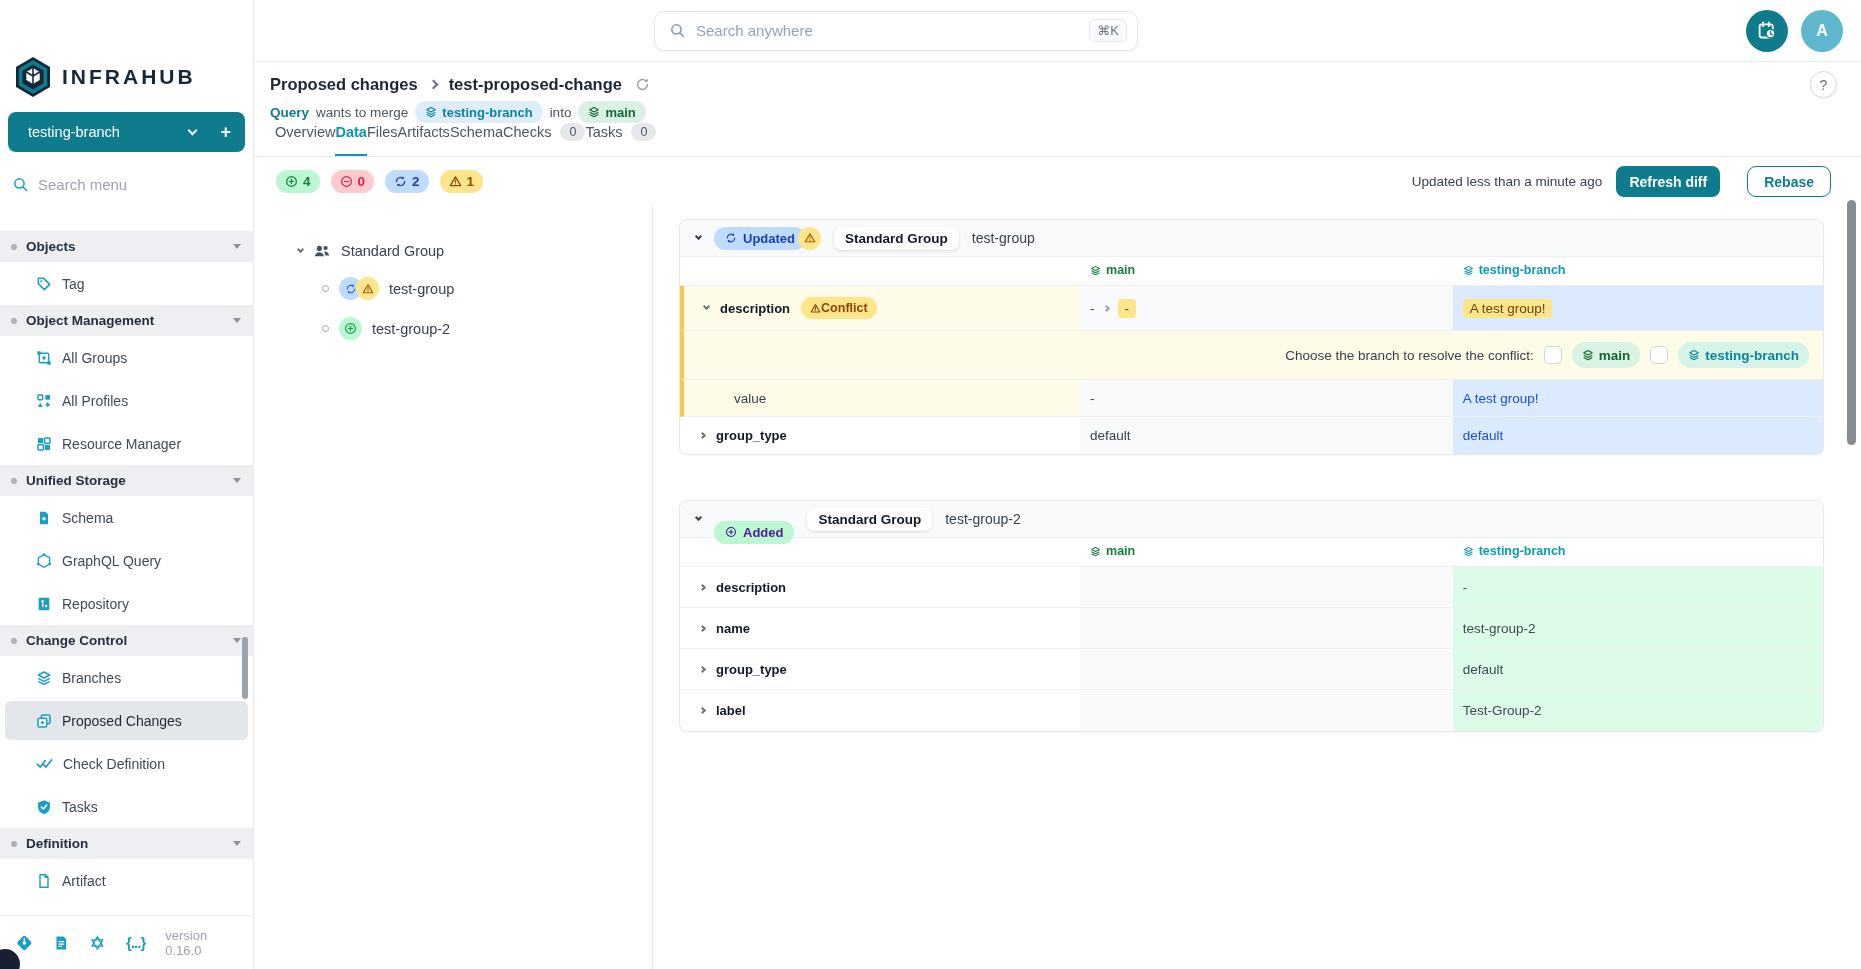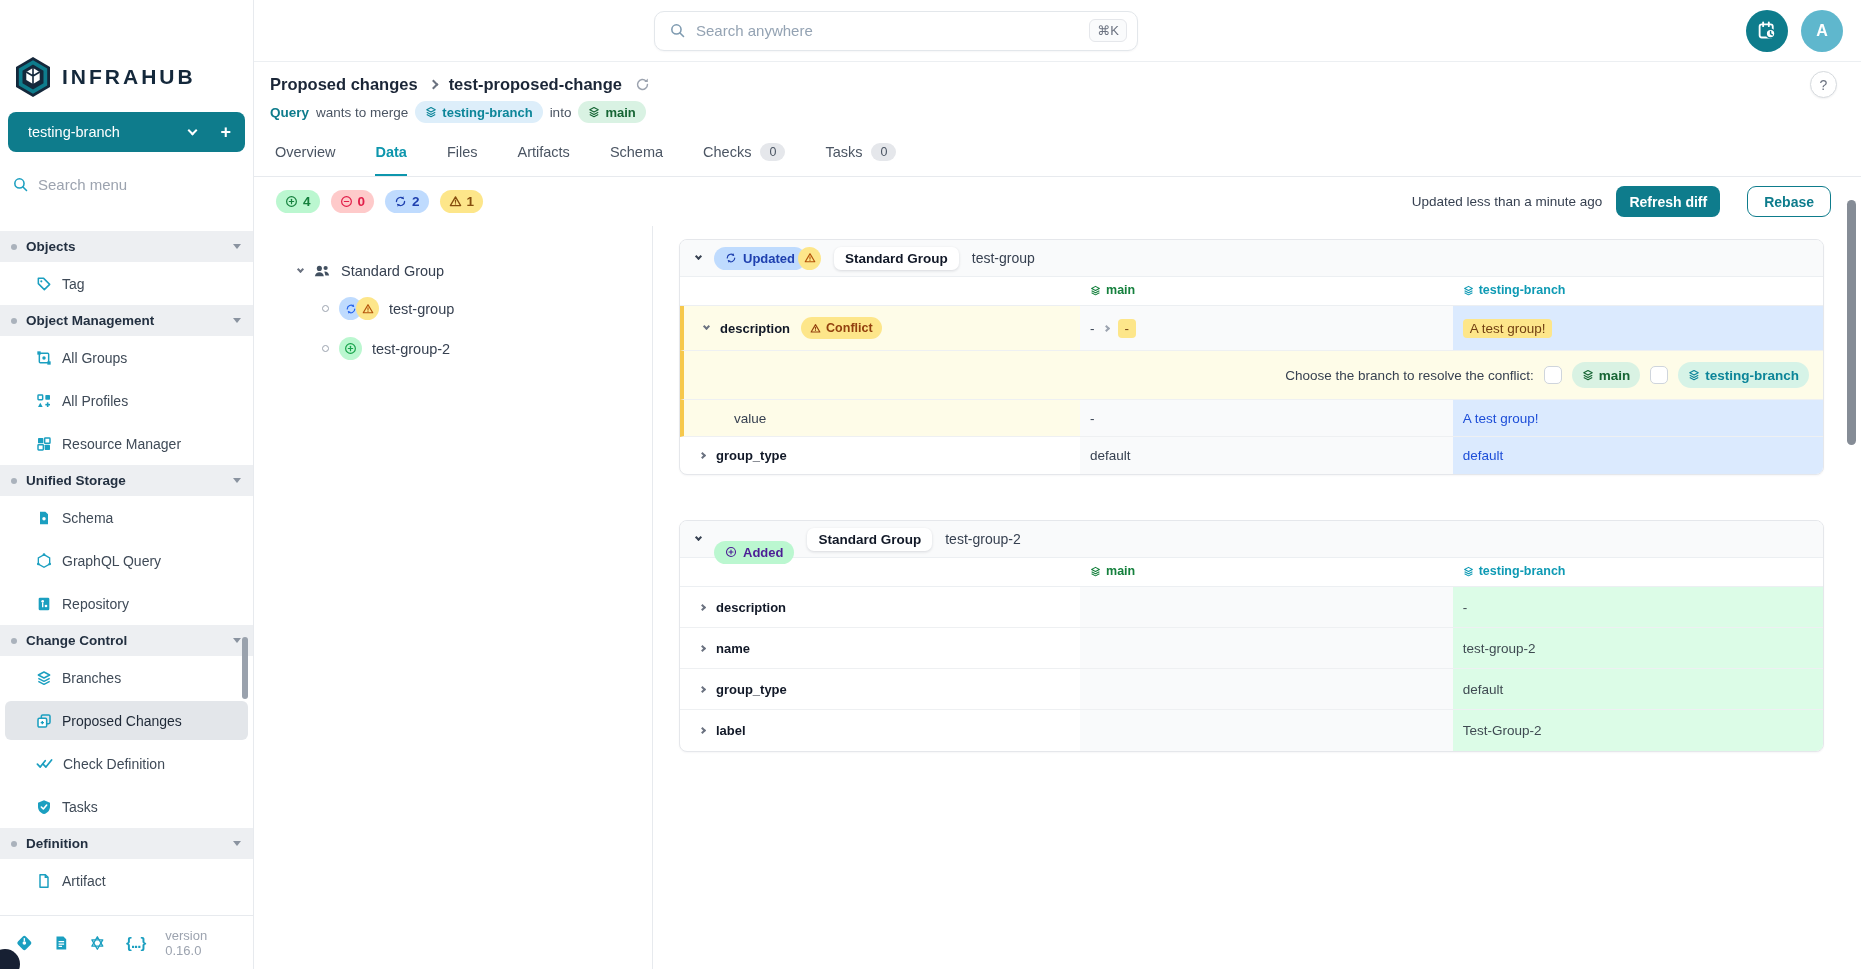--- a/index.html
+++ b/index.html
@@ -50,21 +50,21 @@
   .chv.down { transform:rotate(45deg); margin-top:-3px; }
   .chv.sm { width:5px; height:5px; }
   .help-btn { position:absolute; right:24px; top:9px; width:27px; height:27px; border-radius:50%; border:1px solid #d6dade; background:#fff; color:#6b7280; font-size:14px; display:flex; align-items:center; justify-content:center; box-shadow:0 1px 2px rgba(16,24,40,.06); cursor:pointer; }
   .merge-line { margin-top:7px; display:flex; align-items:center; gap:7px; font-size:13.5px; color:#4b5563; }
   .author { color:#0e7c8c; font-weight:600; }
   .badge { height:22px; border-radius:11px; display:inline-flex; align-items:center; gap:5px; padding:0 10px; font-size:13px; font-weight:600; }
   .badge.src { background:#ddeefa; color:#0c8599; }
   .badge.tgt { background:#d9f2e3; color:#166534; }
 
   
-  .tabs { margin-top:20px; padding-left:21px; display:flex; gap:40px; border-bottom:1px solid #e7eaee; }
+  .tabs { margin-top:0; padding-left:21px; display:flex; border-bottom:1px solid #e7eaee; }
   .tab { padding-bottom:13px; font-size:14.5px; color:#4b5563; display:flex; align-items:center; gap:9px; cursor:pointer; border-bottom:2.5px solid transparent; }
   .tab.active { color:#0d96ad; border-bottom-color:#0d96ad; font-weight:600; }
   .count-pill { background:#e5e7eb; color:#4b5563; border-radius:10px; padding:2px 9px; font-size:12.5px; }
 
   
   .summary-row { height:49px; display:flex; align-items:center; padding:0 30px 0 22px; gap:11px; }
   .sum-pill { height:23px; border-radius:12px; display:inline-flex; align-items:center; gap:5px; padding:0 9px; font-size:13.5px; font-weight:600; }
   .sum-pill.add { background:#bbf7d0; color:#15803d; }
   .sum-pill.rem { background:#fecaca; color:#e11d48; }
   .sum-pill.upd { background:#bfdbfe; color:#1e40af; }
@@ -107,21 +107,21 @@
   tr:last-child td { border-bottom:none; }
   .prop-cell { padding-left:20px; }
   .prop-flex { display:flex; align-items:center; gap:11px; }
   .prop-name { font-weight:700; font-size:13px; color:#111827; }
   .cell-main { background:#f9fafb; padding-left:10px; color:#374151; }
   .cell-blue { background:#dbeafe; padding-left:10px; color:#1d4ed8; }
   .cell-green { background:#dcfce7; padding-left:10px; color:#3f4a52; }
   .h36 td { height:37px; } .h40 td { height:41px; } .h44 td { height:45px; }
   .ylw { background:#fefce8 !important; }
   .yborder { border-left:4px solid #f6c84b; }
-  .conflict-pill { height:22px; border-radius:11px; background:#fde68a; color:#92400e; display:inline-flex; align-items:center; gap:5px; padding:0 9px; font-size:12.5px; font-weight:600; }
+  .conflict-pill { height:22px; border-radius:11px; background:#fde68a; color:#92400e; display:inline-flex; align-items:center; padding:0 9px; font-size:12.5px; font-weight:600; }
   .chip-hl { background:#fde68a; border-radius:4px; padding:2px 7px; color:#713f12; }
   .old-new { display:flex; align-items:center; gap:9px; }
   .resolve-td { height:49px; text-align:right; padding-right:14px; }
   .resolve-flex { display:flex; align-items:center; justify-content:flex-end; gap:10px; font-size:13.5px; color:#374151; }
   .cbx { width:18px; height:18px; border:1px solid #cfd5dc; border-radius:5px; background:#fff; appearance:none; -webkit-appearance:none; cursor:pointer; }
   .badge.rmain { background:#d9f2e3; color:#166534; height:26px; border-radius:13px; font-size:13.5px; }
   .badge.rbranch { background:#d6f3e7; color:#0c8599; height:26px; border-radius:13px; font-size:13.5px; }
   .value-label { padding-left:50px; color:#374151; font-size:13.5px; }
 
   

